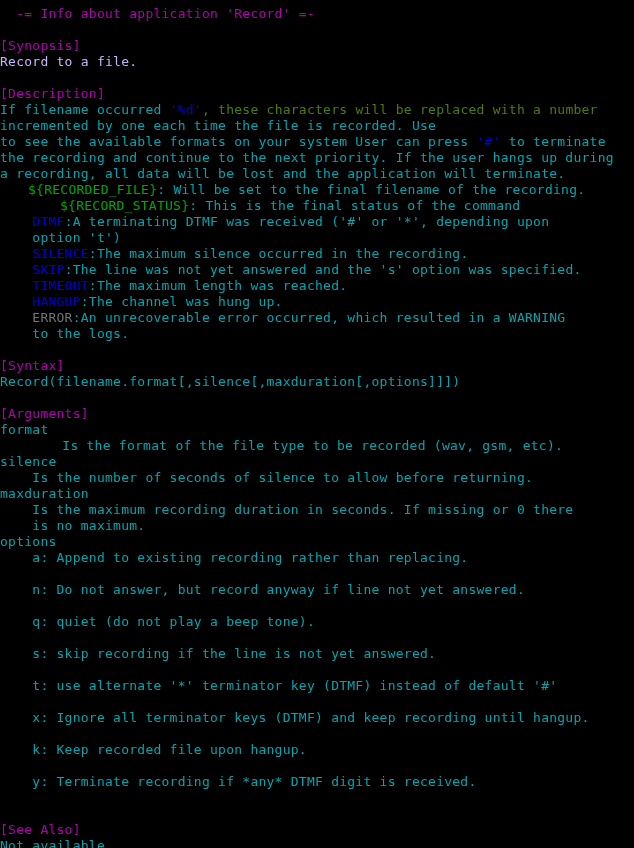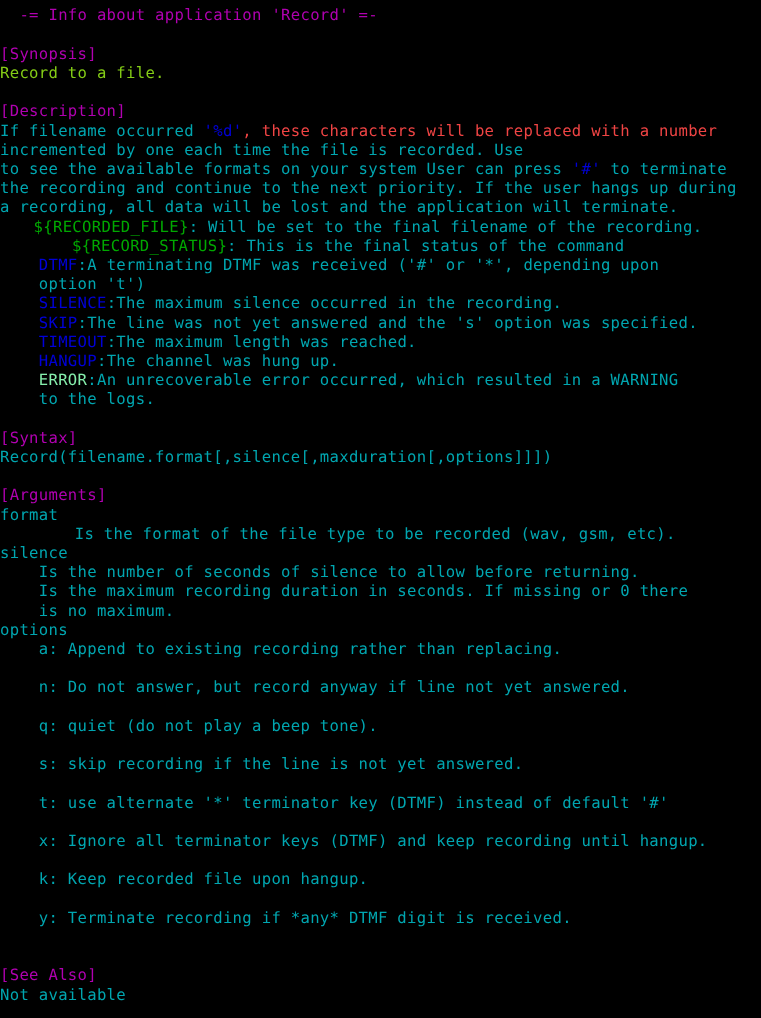--- a/index.html
+++ b/index.html
@@ -48,47 +48,48 @@
   .seg { white-space: pre; }
 </style>
 </head>
 <body>
 
 <div id="terminal" style="background: rgb(0, 0, 0); color: rgb(0, 166, 176);">
   <div id="screen">
       <div class="row"><span class="seg c-magenta" style="color: rgb(176, 0, 176);">  -= Info about application 'Record' =-</span></div>
       <div class="row"><span class="seg c-cyan" style="color: rgb(0, 166, 176);"></span></div>
       <div class="row"><span class="seg c-magenta" style="color: rgb(176, 0, 176);">[Synopsis]</span></div>
-      <div class="row"><span class="seg c-cyan" style="color: #84cc16;">Record to a file.</span></div>
+      <div class="row"><span class="seg c-cyan" style="color: #c4b5fd;">Record to a file.</span></div>
       <div class="row"><span class="seg c-cyan" style="color: rgb(0, 166, 176);"></span></div>
       <div class="row"><span class="seg c-magenta" style="color: rgb(176, 0, 176);">[Description]</span></div>
-      <div class="row"><span class="seg c-cyan" style="color: rgb(0, 166, 176);">If filename occurred </span><span class="seg c-blue" style="color: rgb(0, 0, 216);">'%d'</span><span class="seg c-cyan" style="color: #ef4444;">, these characters will be replaced with a number</span></div>
+      <div class="row"><span class="seg c-cyan" style="color: rgb(0, 166, 176);">If filename occurred </span><span class="seg c-blue" style="color: rgb(0, 0, 216);">'%d'</span><span class="seg c-cyan" style="color: #4d7c0f;">, these characters will be replaced with a number</span></div>
       <div class="row"><span class="seg c-cyan" style="color: rgb(0, 166, 176);">incremented by one each time the file is recorded. Use</span></div>
       <div class="row"><span class="seg c-cyan" style="color: rgb(0, 166, 176);">to see the available formats on your system User can press </span><span class="seg c-blue" style="color: rgb(0, 0, 216);">'#'</span><span class="seg c-cyan" style="color: rgb(0, 166, 176);"> to terminate</span></div>
       <div class="row"><span class="seg c-cyan" style="color: rgb(0, 166, 176);">the recording and continue to the next priority. If the user hangs up during</span></div>
       <div class="row"><span class="seg c-cyan" style="color: rgb(0, 166, 176);">a recording, all data will be lost and the application will terminate.</span></div>
       <div class="row"><span class="seg c-green" style="color: rgb(0, 168, 0);">${RECORDED_FILE}</span><span class="seg c-cyan" style="color: rgb(0, 166, 176);">: Will be set to the final filename of the recording.</span></div>
       <div class="row"><span class="seg c-green" style="color: rgb(0, 168, 0); padding-left: 32px;">${RECORD_STATUS}</span><span class="seg c-cyan" style="color: rgb(0, 166, 176);">: This is the final status of the command</span></div>
       <div class="row"><span class="seg c-cyan" style="color: rgb(0, 166, 176);">    </span><span class="seg c-blue" style="color: rgb(0, 0, 216);">DTMF</span><span class="seg c-cyan" style="color: rgb(0, 166, 176);">:A terminating DTMF was received ('#' or '*', depending upon</span></div>
       <div class="row"><span class="seg c-cyan" style="color: rgb(0, 166, 176);">    option 't')</span></div>
       <div class="row"><span class="seg c-cyan" style="color: rgb(0, 166, 176);">    </span><span class="seg c-blue" style="color: rgb(0, 0, 216);">SILENCE</span><span class="seg c-cyan" style="color: rgb(0, 166, 176);">:The maximum silence occurred in the recording.</span></div>
       <div class="row"><span class="seg c-cyan" style="color: rgb(0, 166, 176);">    </span><span class="seg c-blue" style="color: rgb(0, 0, 216);">SKIP</span><span class="seg c-cyan" style="color: rgb(0, 166, 176);">:The line was not yet answered and the 's' option was specified.</span></div>
       <div class="row"><span class="seg c-cyan" style="color: rgb(0, 166, 176);">    </span><span class="seg c-blue" style="color: rgb(0, 0, 216);">TIMEOUT</span><span class="seg c-cyan" style="color: rgb(0, 166, 176);">:The maximum length was reached.</span></div>
       <div class="row"><span class="seg c-cyan" style="color: rgb(0, 166, 176);">    </span><span class="seg c-blue" style="color: rgb(0, 0, 216);">HANGUP</span><span class="seg c-cyan" style="color: rgb(0, 166, 176);">:The channel was hung up.</span></div>
-      <div class="row"><span class="seg c-cyan" style="color: rgb(0, 166, 176);">    </span><span class="seg c-blue" style="color: #86efac;">ERROR</span><span class="seg c-cyan" style="color: rgb(0, 166, 176);">:An unrecoverable error occurred, which resulted in a WARNING</span></div>
+      <div class="row"><span class="seg c-cyan" style="color: rgb(0, 166, 176);">    </span><span class="seg c-blue" style="color: #737373;">ERROR</span><span class="seg c-cyan" style="color: rgb(0, 166, 176);">:An unrecoverable error occurred, which resulted in a WARNING</span></div>
       <div class="row"><span class="seg c-cyan" style="color: rgb(0, 166, 176);">    to the logs.</span></div>
       <div class="row"><span class="seg c-cyan" style="color: rgb(0, 166, 176);"></span></div>
       <div class="row"><span class="seg c-magenta" style="color: rgb(176, 0, 176);">[Syntax]</span></div>
       <div class="row"><span class="seg c-cyan" style="color: rgb(0, 166, 176);">Record(filename.format[,silence[,maxduration[,options]]])</span></div>
       <div class="row"><span class="seg c-cyan" style="color: rgb(0, 166, 176);"></span></div>
       <div class="row"><span class="seg c-magenta" style="color: rgb(176, 0, 176);">[Arguments]</span></div>
       <div class="row"><span class="seg c-cyan" style="color: rgb(0, 166, 176);">format</span></div>
       <div class="row"><span class="seg c-cyan" style="color: rgb(0, 166, 176); padding-left: 30px;">    Is the format of the file type to be recorded (wav, gsm, etc).</span></div>
       <div class="row"><span class="seg c-cyan" style="color: rgb(0, 166, 176);">silence</span></div>
       <div class="row"><span class="seg c-cyan" style="color: rgb(0, 166, 176);">    Is the number of seconds of silence to allow before returning.</span></div>
+      <div class="row"><span class="seg c-cyan" style="color: rgb(0, 166, 176);">maxduration</span></div>
       <div class="row"><span class="seg c-cyan" style="color: rgb(0, 166, 176);">    Is the maximum recording duration in seconds. If missing or 0 there</span></div>
       <div class="row"><span class="seg c-cyan" style="color: rgb(0, 166, 176);">    is no maximum.</span></div>
       <div class="row"><span class="seg c-cyan" style="color: rgb(0, 166, 176);">options</span></div>
       <div class="row"><span class="seg c-cyan" style="color: rgb(0, 166, 176);">    a: Append to existing recording rather than replacing.</span></div>
       <div class="row"><span class="seg c-cyan" style="color: rgb(0, 166, 176);"></span></div>
       <div class="row"><span class="seg c-cyan" style="color: rgb(0, 166, 176);">    n: Do not answer, but record anyway if line not yet answered.</span></div>
       <div class="row"><span class="seg c-cyan" style="color: rgb(0, 166, 176);"></span></div>
       <div class="row"><span class="seg c-cyan" style="color: rgb(0, 166, 176);">    q: quiet (do not play a beep tone).</span></div>
       <div class="row"><span class="seg c-cyan" style="color: rgb(0, 166, 176);"></span></div>
       <div class="row"><span class="seg c-cyan" style="color: rgb(0, 166, 176);">    s: skip recording if the line is not yet answered.</span></div>

